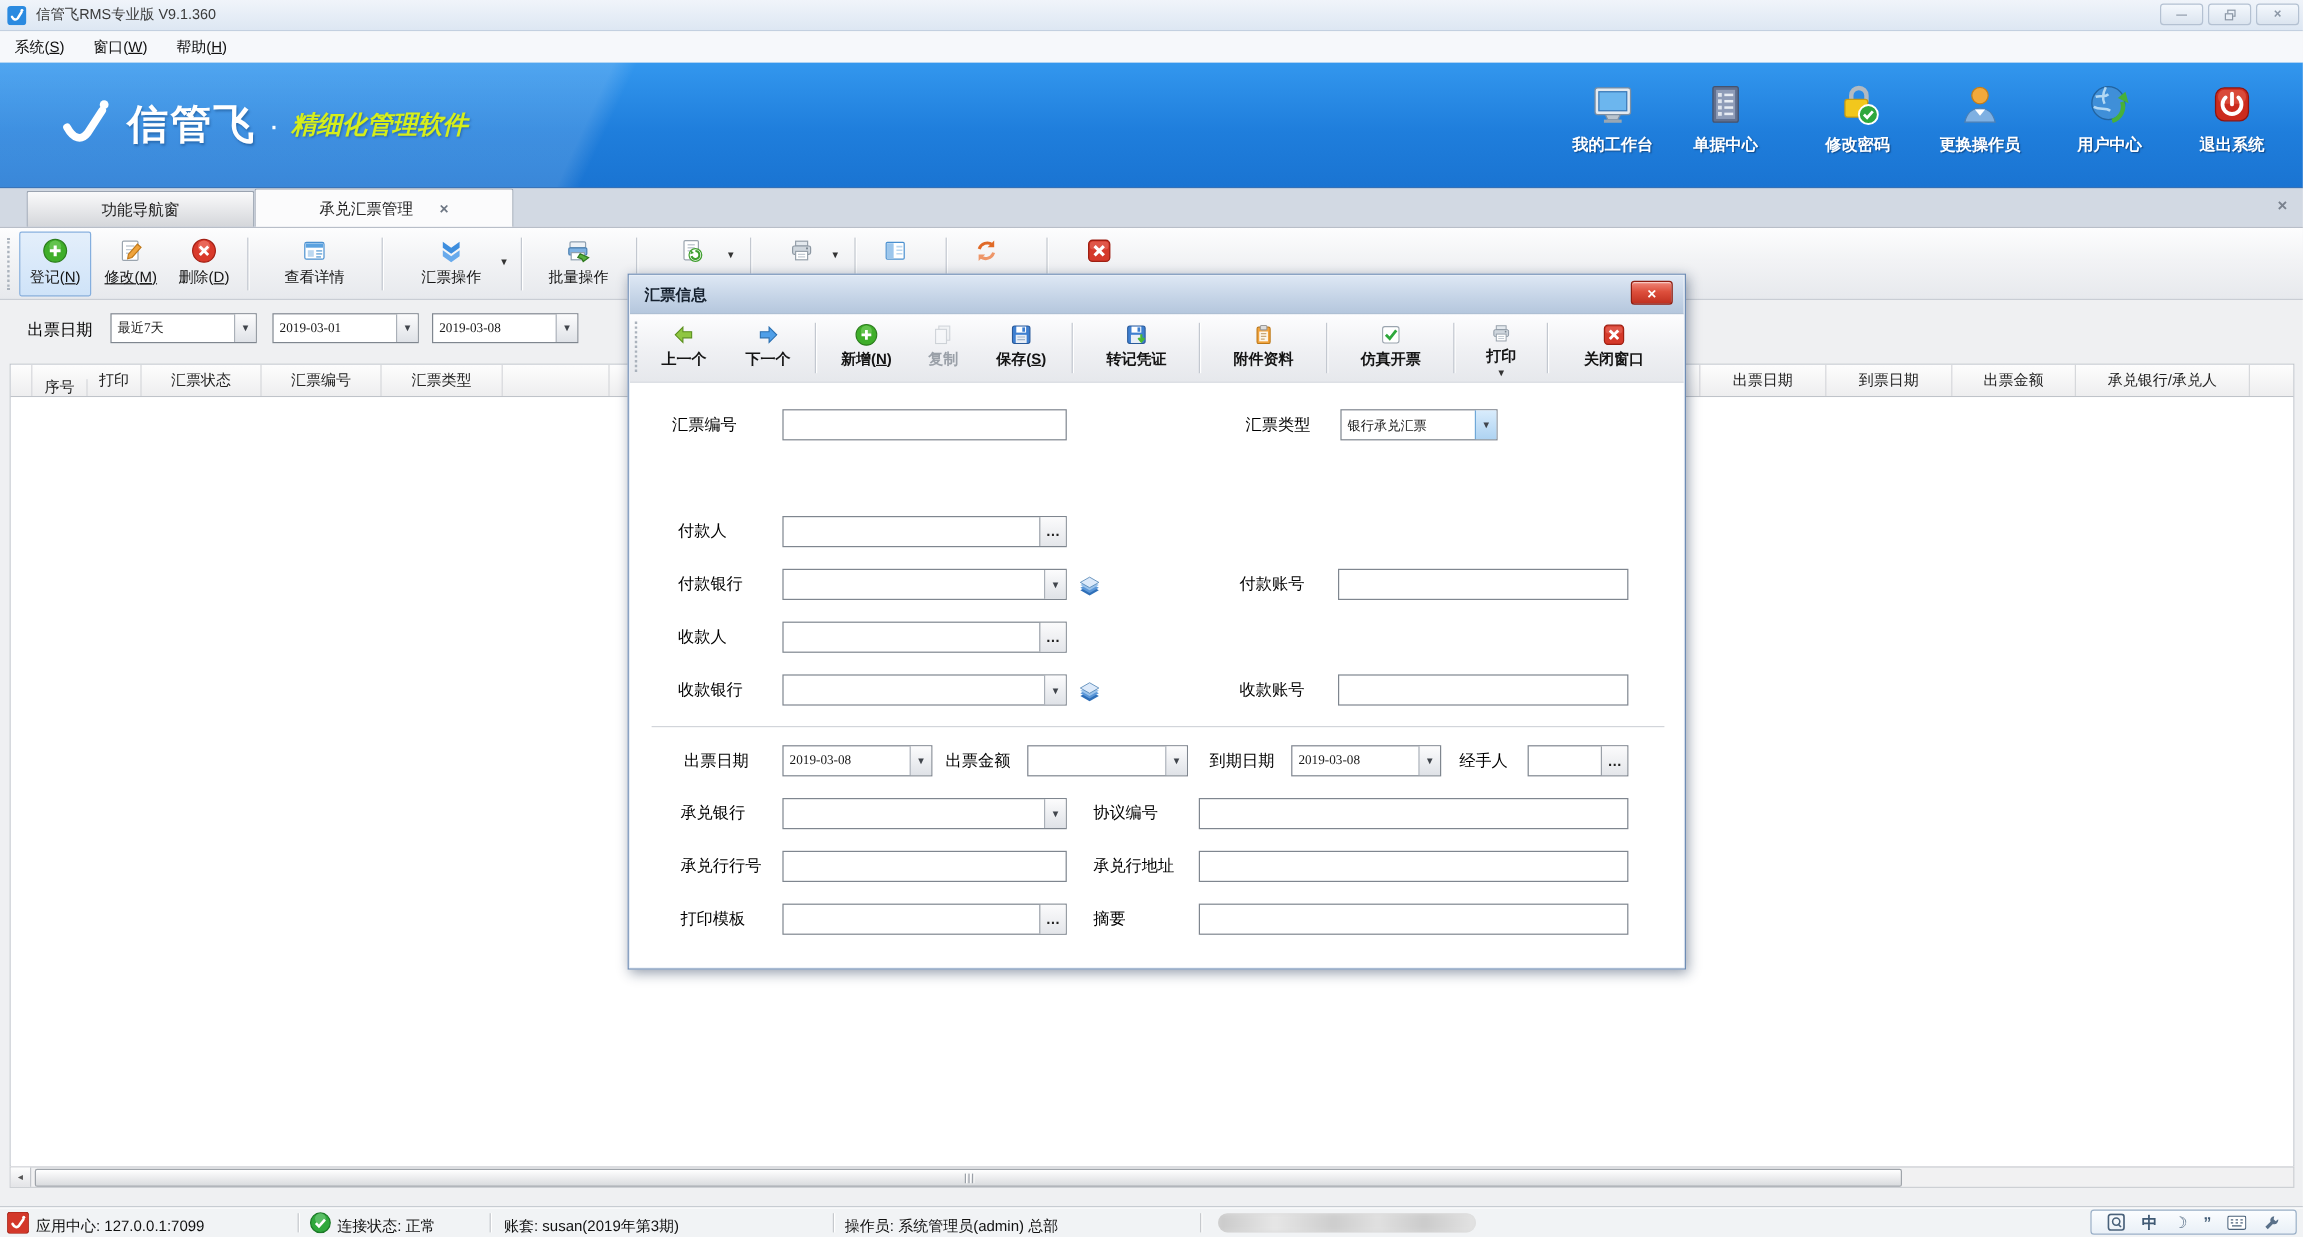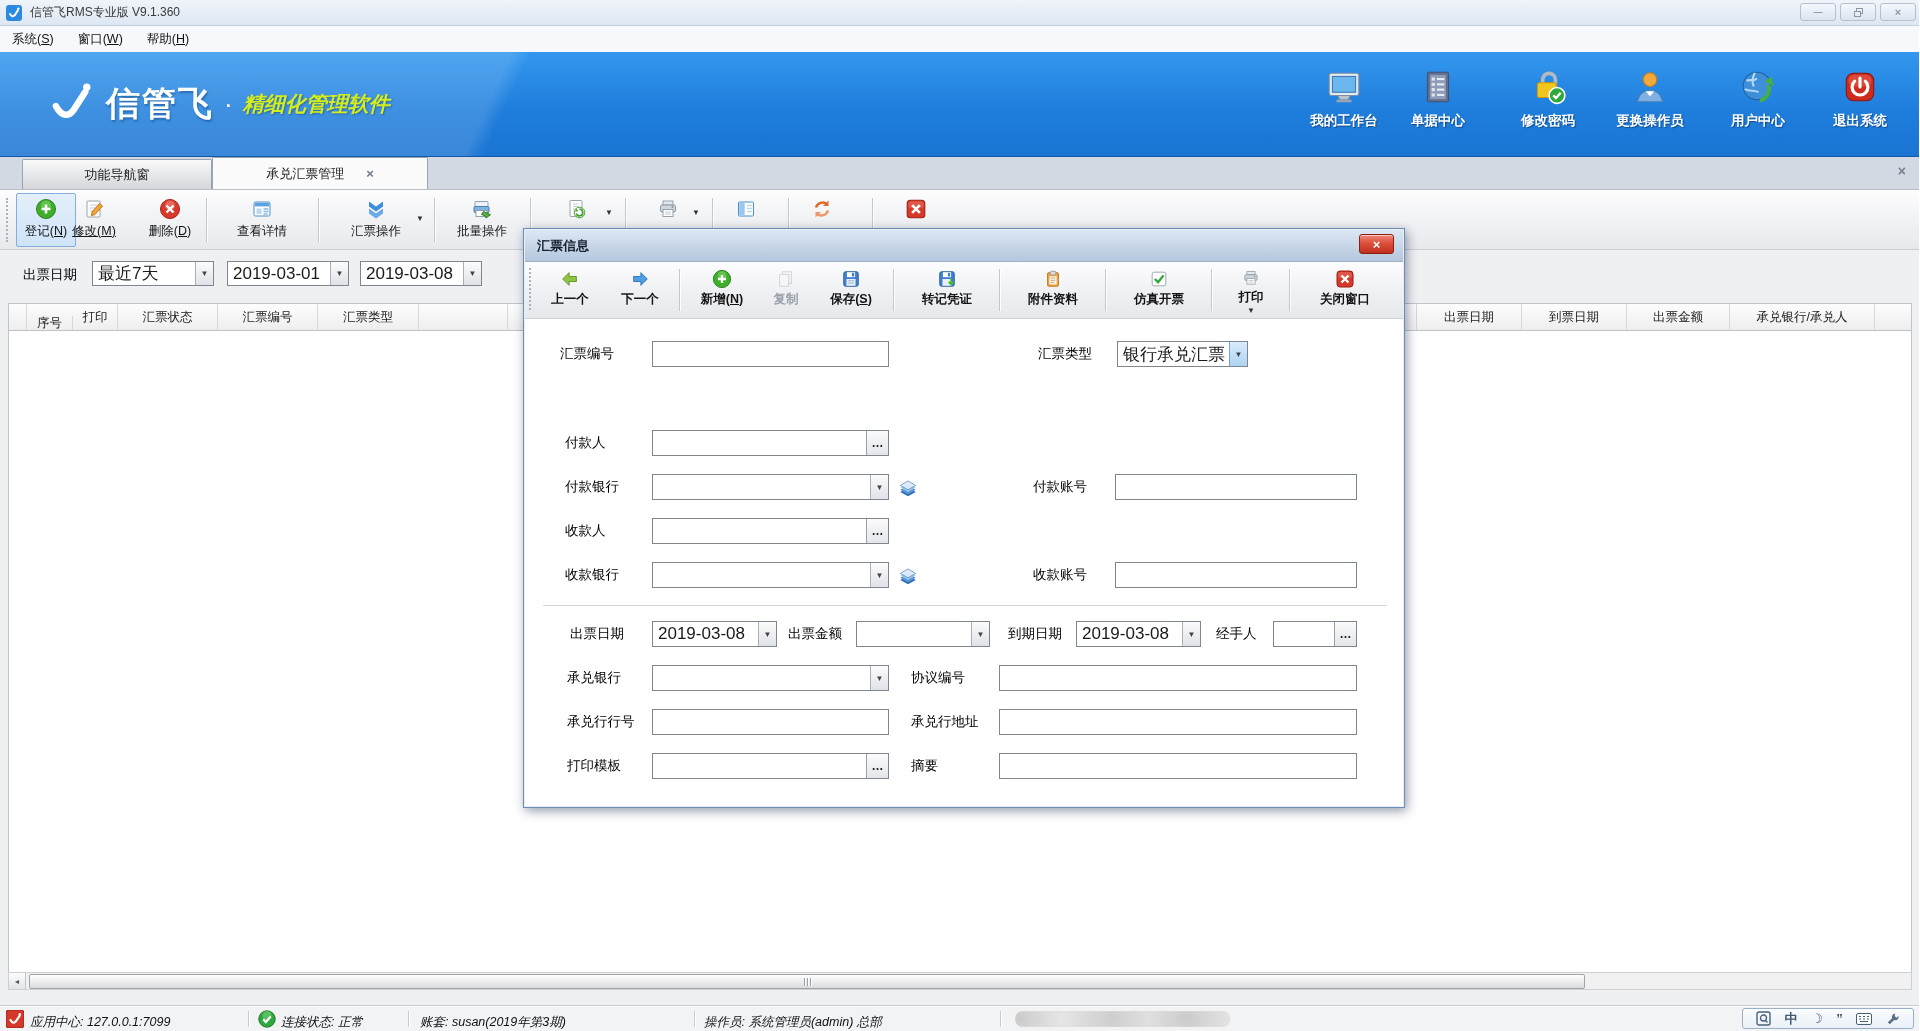--- a/index.html
+++ b/index.html
@@ -60,21 +60,21 @@
   .tbtn .tico { width:22px; height:22px; }
   .tbtn .tlbl { font-size:12.5px; margin-top:3px; white-space:nowrap; color:#141414; }
   .tbtn.hl { background:linear-gradient(180deg,#e4effb,#cfe3f8); border:1px solid #84aede; }
   .tsep { position:absolute; top:8px; width:1px; height:44px; background:#c3c8d0; box-shadow:1px 0 0 #fff; }
   .dd-arrow { font-size:8px; color:#333; }
   .tbtn .side-arrow { position:absolute; right:3px; top:20px; }
 
   
   .filterlbl { font-size:13.5px; color:#000; }
   .combo { position:absolute; height:25px; background:#fff; border:1px solid #7f868f; display:flex; align-items:center; }
-  .combo .cval { flex:1; padding:0 5px; font-size:17px; white-space:nowrap; overflow:hidden; }
+  .combo .cval { flex:1; padding:0 5px; font-size:11px; white-space:nowrap; overflow:hidden;font-family:Liberation Serif, serif; }
   .combo .cbtn { width:18px; height:100%; border-left:1px solid #aab0b8; background:linear-gradient(180deg,#fcfcfd,#dfe2e7);
     display:flex; align-items:center; justify-content:center; font-size:8px; color:#40454c; }
   .combo .cbtn.blue { background:linear-gradient(180deg,#d9ecfc,#aed3f2); border-left:1px solid #6fa8d8; }
 
   
   .gridwrap { left:8px; top:303px; width:1904px; height:669px; background:#fff; border:1px solid #c0c5cc; }
   .ghead { display:flex; height:27px; background:linear-gradient(180deg,#fdfdfd,#eeeeef); border-bottom:1px solid #bfc3c9; }
   .gcell { border-right:1px solid #d6d8db; display:flex; align-items:center; justify-content:center;
     font-size:12.5px; color:#222; white-space:nowrap; }
   .gcell.nob { border-right:none; }
@@ -84,21 +84,21 @@
   .sarrow { width:17px; height:16px; background:linear-gradient(180deg,#fdfdfd,#e3e4e7); border-right:1px solid #c2c5ca;
     display:flex; align-items:center; justify-content:center; font-size:7px; color:#555; }
   .sthumb { position:absolute; left:20px; top:1px; width:1556px; height:15px; border:1px solid #9fa4aa; border-radius:2px;
     background:linear-gradient(180deg,#ffffff,#d9dbde); display:flex; align-items:center; justify-content:center; }
   .sgrip { display:flex; gap:2px; }
   .sgrip i { width:1px; height:8px; background:#9aa0a7; box-shadow:1px 0 0 #fff; }
 
   
   .statusbar { left:0; top:1005px; width:1920px; height:26px; background:#f1f3f5; border-top:1px solid #c7ccd2;
     box-shadow:inset 0 1px 0 #fff; font-size:12.5px; color:#111; }
-  .sb-item { position:absolute; top:8px; white-space:nowrap;font-style:italic; }
+  .sb-item { position:absolute; top:8px; white-space:nowrap; }
   .sb-sep { position:absolute; top:5px; width:1px; height:16px; background:#c6c9cd; box-shadow:1px 0 0 #fff; }
   .blur-pill { position:absolute; top:5px; left:1015px; width:215px; height:16px; border-radius:8px; overflow:hidden; background:#dcdcdc; }
   .blur-pill i { position:absolute; inset:0; background:linear-gradient(90deg,#c9c9c9,#e6e6e6 22%,#cdcdcd 45%,#e0e0e0 62%,#cbcbcb 80%,#e3e3e3); filter:blur(2px); }
   .imebar { position:absolute; right:6px; top:2px; width:172px; height:21px; border:1px solid #9ab0c8; border-radius:3px;
     background:linear-gradient(180deg,#fbfdff,#e9f0f7); display:flex; align-items:center; justify-content:space-evenly; color:#405a74; }
   .imebar .ime-ch { font-size:13px; font-weight:bold; }
 
   
   .dialog { left:523px; top:228px; width:882px; height:580px; z-index:10;
     background:#fff; border:1px solid #6e8cb4; box-shadow:2px 3px 10px rgba(20,40,70,.45), inset 0 0 0 1px #e8eef6; }
@@ -251,21 +251,21 @@
     <div class="grip" style="left:6px;"></div>
 
     <div class="tbtn hl" style="left:16px;width:60px;">
       <svg class="tico" viewBox="0 0 22 22">
           <circle cx="11" cy="11" r="9.5" fill="#3fae2a" stroke="#2c7e1d"></circle>
           <circle cx="11" cy="7.5" r="5" fill="#74cc5e" opacity=".7"></circle>
           <path d="M11 6.5v9M6.5 11h9" stroke="#fff" stroke-width="2.6"></path>
         </svg>
       <span class="tlbl mnemonic">登记(<u>N</u>)</span>
     </div>
-    <div class="tbtn" style="left:64px;width:60px;text-decoration:underline;">
+    <div class="tbtn" style="left:79px;width:60px;text-decoration:underline;">
       <svg class="tico" viewBox="0 0 22 22">
           <rect x="4" y="3" width="13" height="16" rx="1" fill="#fff" stroke="#9aa4ae"></rect>
           <path d="M7 7h7M7 10h7M7 13h4" stroke="#c3cbd3" stroke-width="1.2"></path>
           <path d="M9 14l7.5-8.5 3 2.6-7.5 8.5-3.6 1z" fill="#f0a43c" stroke="#c07818"></path>
         </svg>
       <span class="tlbl mnemonic">修改(<u>M</u>)</span>
     </div>
     <div class="tbtn" style="left:140px;width:60px;">
       <svg class="tico" viewBox="0 0 22 22">
           <circle cx="11" cy="11" r="9.5" fill="#d93a2b" stroke="#a32015"></circle>

